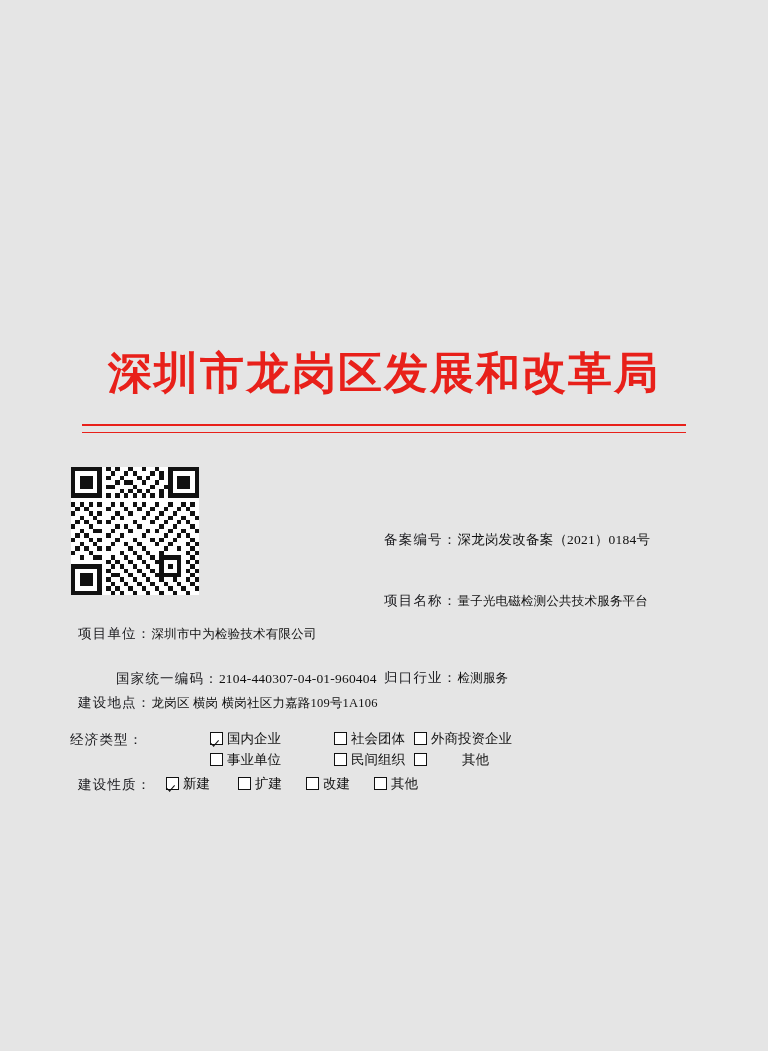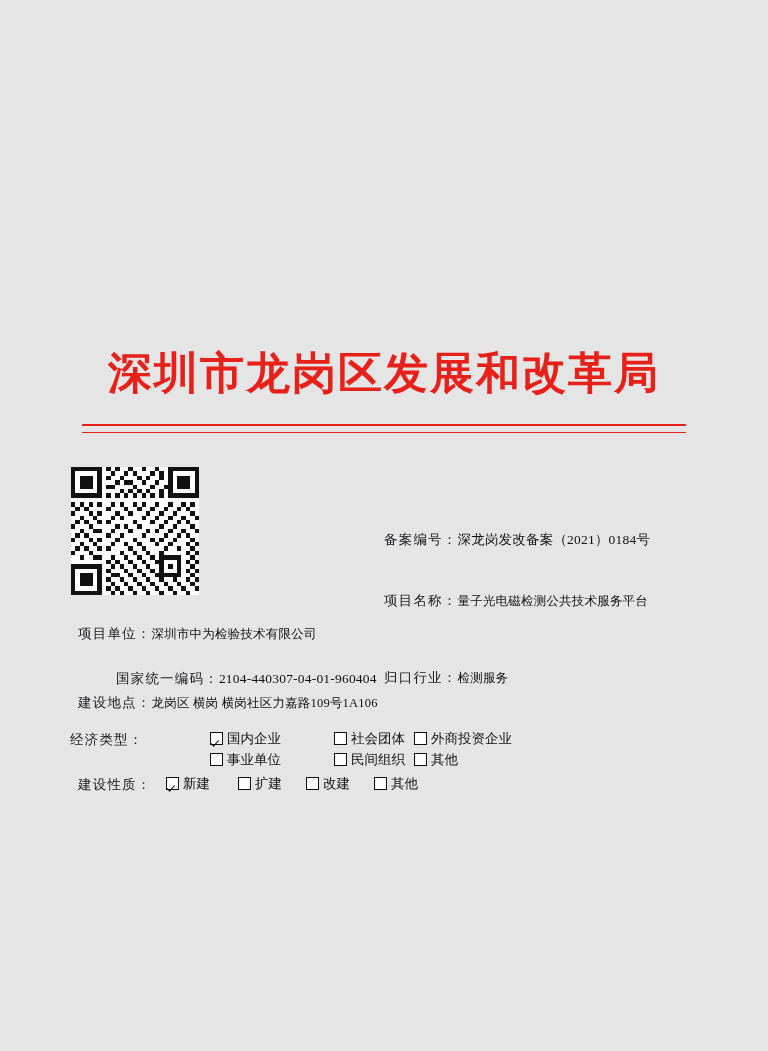--- a/index.html
+++ b/index.html
@@ -145,21 +145,21 @@
     border: solid #111;
     border-width: 0 1.4px 1.4px 0;
     transform: rotate(42deg);
   }
   .chk-label { font-size: 13.5px; color: #111; }
 
   .econ-grid { top: 728px; }
   .nature-grid { top: 773px; }
 
   .econ-grid .chk-item.w1 { width: 80px; padding-left: 44px; }
-  .econ-grid .chk-item.w2 { width: 75px; }
+  .econ-grid .chk-item.w2 { width: 75px; justify-content: space-between; }
 
   .nature-grid .chk-item.n1 { width: 72px; }
   .nature-grid .chk-item.n2 { width: 68px; }
   .nature-grid .chk-item.n3 { width: 68px; }
 </style>
 </head>
 <body>
 
 <div class="page">
 

